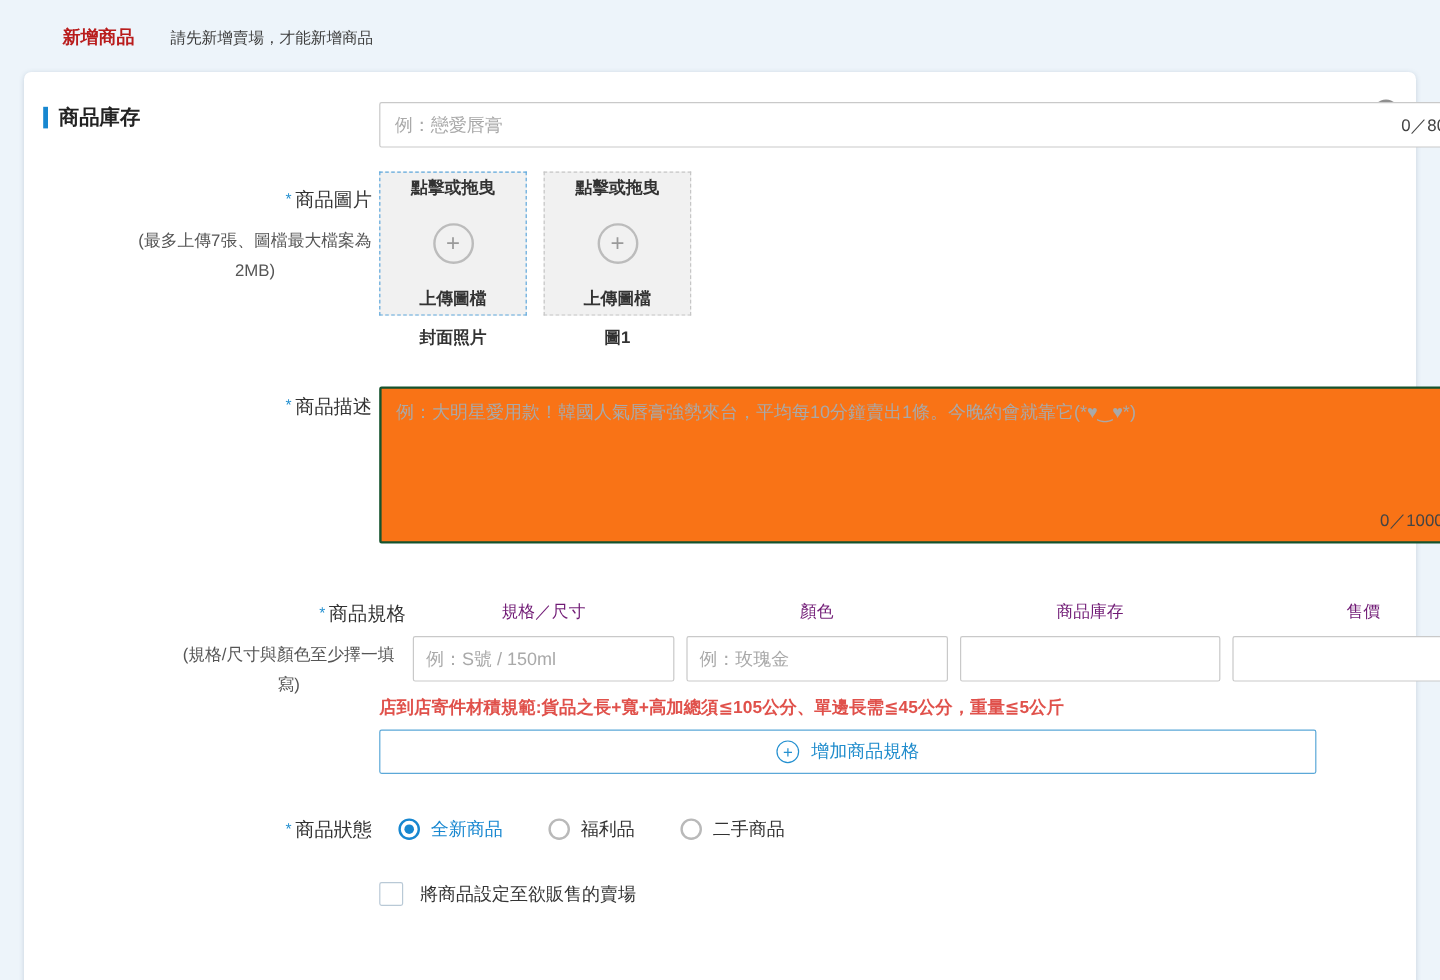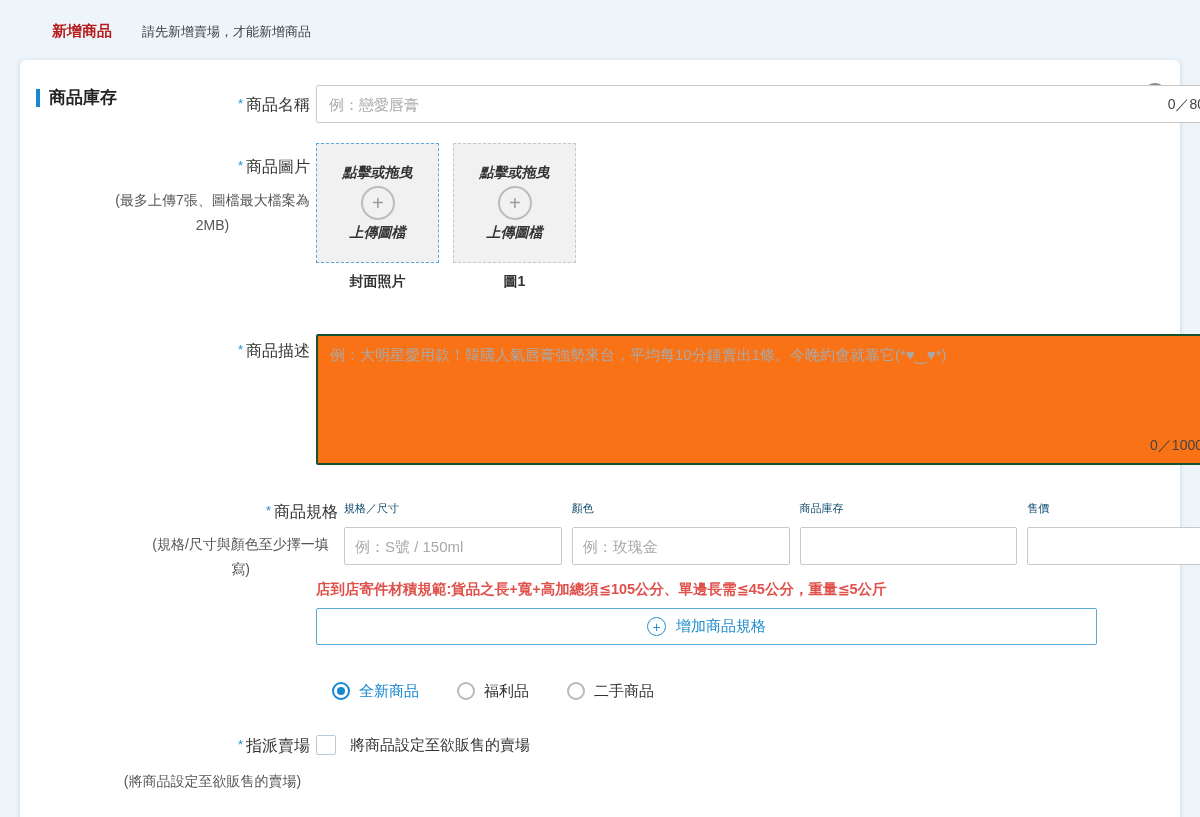--- a/index.html
+++ b/index.html
@@ -33,37 +33,37 @@
   .input-wrap{position:relative;}
   .text-input{width:100%;height:38px;box-sizing:border-box;border:1px solid #c9c9c9;border-radius:2px;
               padding:0 72px 0 12px;font-size:15px;color:#333;font-family:inherit;outline:none;}
   .text-input::placeholder{color:#a9a9a9;}
   .counter{position:absolute;right:12px;top:0;line-height:38px;font-size:14px;color:#444;}
 
   
   .tiles{display:flex;gap:14px;}
   .tile-wrap{width:123px;}
   .tile{width:123px;height:120px;box-sizing:border-box;background:#f1f1f1;border:1px dashed #c6c6c6;
-        display:flex;flex-direction:column;align-items:center;justify-content:center;gap:4px;
-        font-size:14px;font-weight:bold;color:#333;cursor:pointer;font-style:italic;}
+        display:flex;flex-direction:column;align-items:center;justify-content:center;gap:20px;
+        font-size:14px;font-weight:bold;color:#333;cursor:pointer;}
   .tile.cover{border-color:#5fa8dc;}
   .circle-plus{width:34px;height:34px;box-sizing:border-box;border:2px solid #bcbcbc;border-radius:50%;
         color:#9a9a9a;font-size:20px;font-weight:normal;display:flex;align-items:center;justify-content:center;}
   .tile-caption{margin-top:10px;text-align:center;font-size:14px;font-weight:bold;color:#333;}
 
   
   .desc-box{position:relative;border:2px solid #14532d;border-radius:2px;height:131px;box-sizing:border-box;background:#f97316;}
   .desc-box textarea{width:100%;height:96px;border:none;resize:none;outline:none;box-sizing:border-box;
         padding:10px 12px;font-size:15px;color:#333;font-family:inherit;background:transparent;}
   .desc-box textarea::placeholder{color:#a9a9a9;}
   .desc-counter{position:absolute;right:12px;bottom:8px;font-size:14px;color:#444;}
 
   
   .spec-headers{display:flex;gap:10px;}
-  .spec-headers span{flex:1;text-align:left;font-size:11px;color:#0c4a6e;}
+  .spec-headers span{flex:1;text-align:center;font-size:14px;color:#701a75;}
   .spec-inputs{display:flex;gap:10px;margin-top:11px;}
   .spec-inputs input{flex:1;min-width:0;height:38px;box-sizing:border-box;border:1px solid #c9c9c9;
         border-radius:2px;padding:0 10px;font-size:15px;color:#a21caf;font-family:inherit;outline:none;}
   .spec-inputs input::placeholder{color:#a9a9a9;}
   .shipping-note{font-size:14.5px;font-weight:bold;color:#e0514b;}
   .add-spec-btn{width:781px;height:37px;box-sizing:border-box;background:#fff;border:1px solid #5ba8d8;
         border-radius:2px;display:flex;align-items:center;justify-content:center;gap:10px;cursor:pointer;
         font-family:inherit;}
   .add-spec-btn .circle-plus-blue{width:19px;height:19px;box-sizing:border-box;border:1.5px solid #2490d0;
         border-radius:50%;color:#2490d0;font-size:14px;display:flex;align-items:center;justify-content:center;}
@@ -102,23 +102,20 @@
   <div class="card">
 
     <button class="close-btn"><span>✕</span></button>
 
     <div class="section-header">
       <span class="accent-bar"></span>
       <span class="section-title">商品庫存</span>
     </div>
 
     <div class="row" style="top:25px;">
-      <div class="label-col lh38">
-        <span class="req">*</span><span>商品名稱</span>
-      </div>
       <div class="field-col">
         <div class="input-wrap">
           <input class="text-input" type="text" placeholder="例：戀愛唇膏" style="">
           <span class="counter">0／80</span>
         </div>
       </div>
     </div>
 
     <div class="row" style="top:83px;">
       <div class="label-col pt14">
@@ -144,21 +141,21 @@
                   <span>+</span>
                 </span>
               <span>上傳圖檔</span>
             </div>
             <div class="tile-caption">圖1</div>
           </div>
         </div>
       </div>
     </div>
 
-    <div class="row" style="top:262px;margin-top:12px;">
+    <div class="row" style="top:262px;">
       <div class="label-col lh20 pt6">
         <span class="req">*</span><span>商品描述</span>
       </div>
       <div class="field-col">
         <div class="desc-box">
           <textarea placeholder="例：大明星愛用款！韓國人氣唇膏強勢來台，平均每10分鐘賣出1條。今晚約會就靠它(*♥‿♥*)" style=""></textarea>
           <span class="desc-counter">0／1000</span>
         </div>
       </div>
     </div>
@@ -195,43 +192,42 @@
         <button class="add-spec-btn">
           <span class="circle-plus-blue">
               <span>+</span>
             </span>
           <span class="btn-label">增加商品規格</span>
         </button>
       </div>
     </div>
 
     <div class="row" style="top:620px;">
+      <div class="label-col" style="line-height:22px;">
+        <span class="req">*</span><span>商品狀態</span>
+      </div>
       <div class="field-col">
         <div class="options">
           <div class="option selected">
             <span class="radio selected"></span>
             <span class="option-label">全新商品</span>
           </div>
           <div class="option">
             <span class="radio"></span>
             <span class="option-label">福利品</span>
           </div>
           <div class="option">
             <span class="radio"></span>
             <span class="option-label">二手商品</span>
           </div>
         </div>
       </div>
     </div>
 
     <div class="row" style="top:675px;">
-      <div class="label-col lh20">
-        <div><span class="req">*</span><span>指派賣場</span></div>
-        <div class="label-hint" style="margin-top:14px;line-height:23px;">(將商品設定至欲販售的賣場)</div>
-      </div>
       <div class="field-col">
         <div class="check-row">
           <span class="checkbox"></span>
           <span class="check-label">將商品設定至欲販售的賣場</span>
         </div>
       </div>
     </div>
 
   </div>
 </div>

